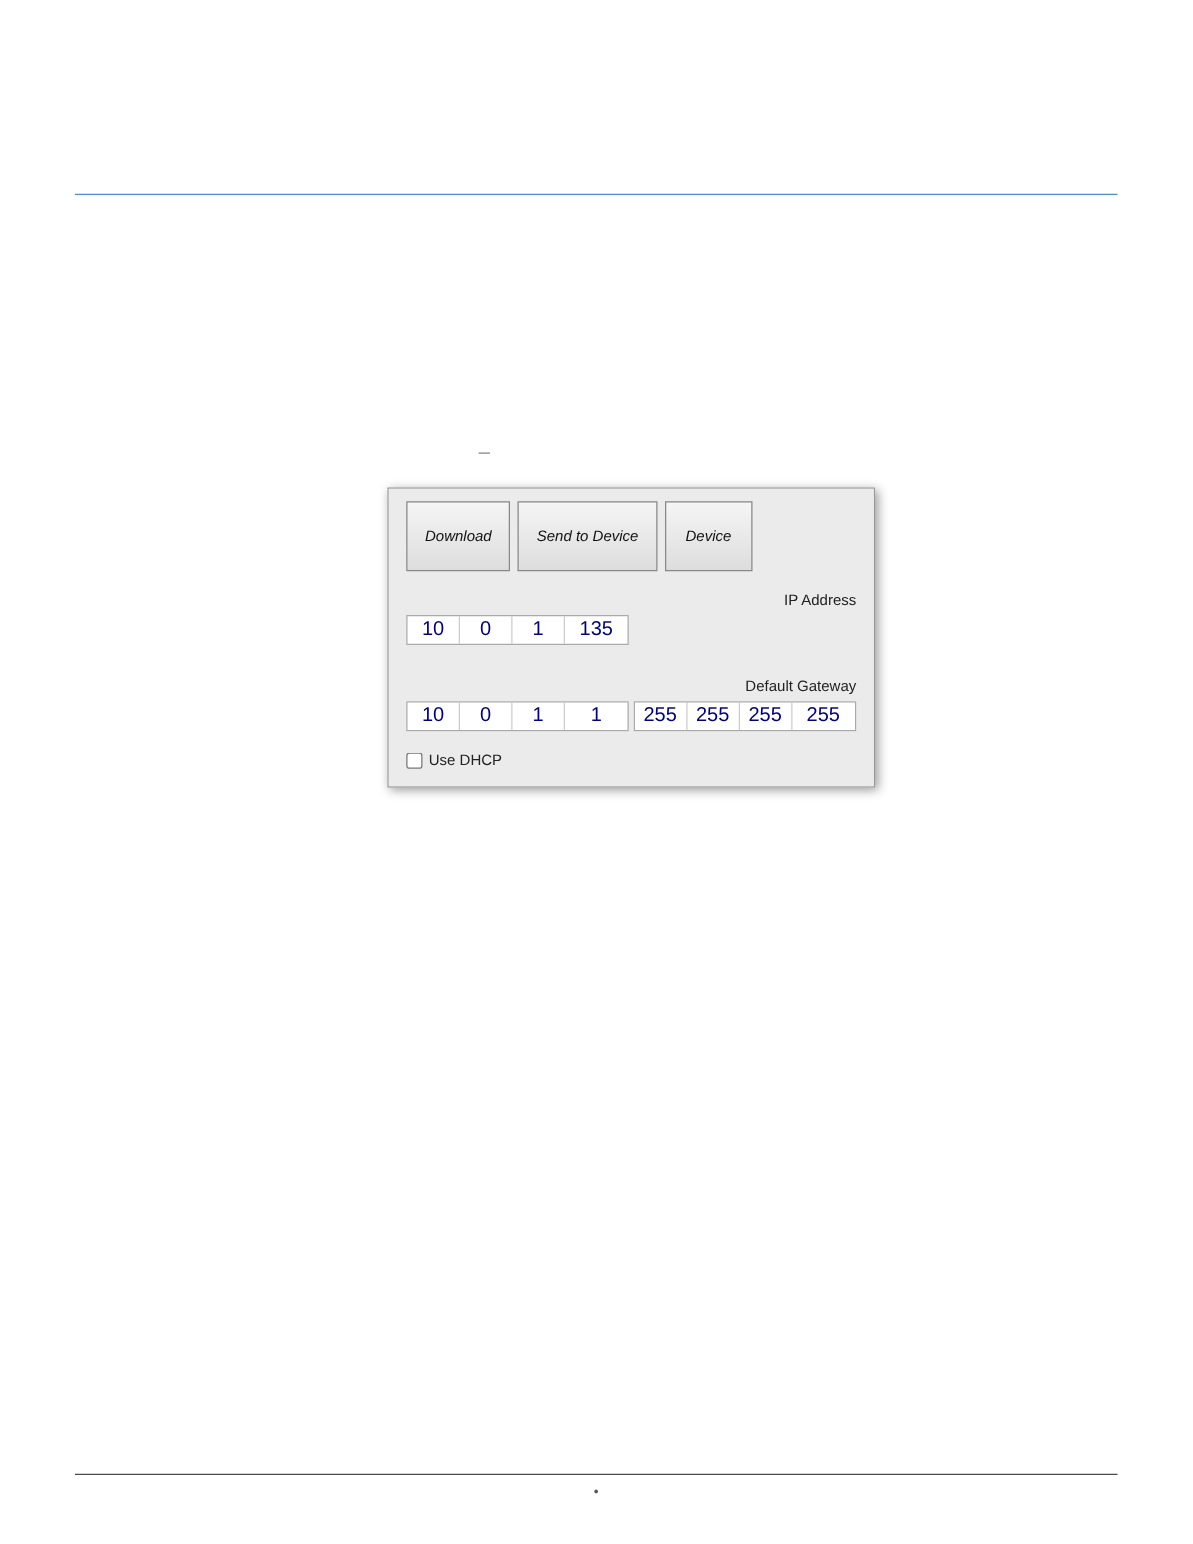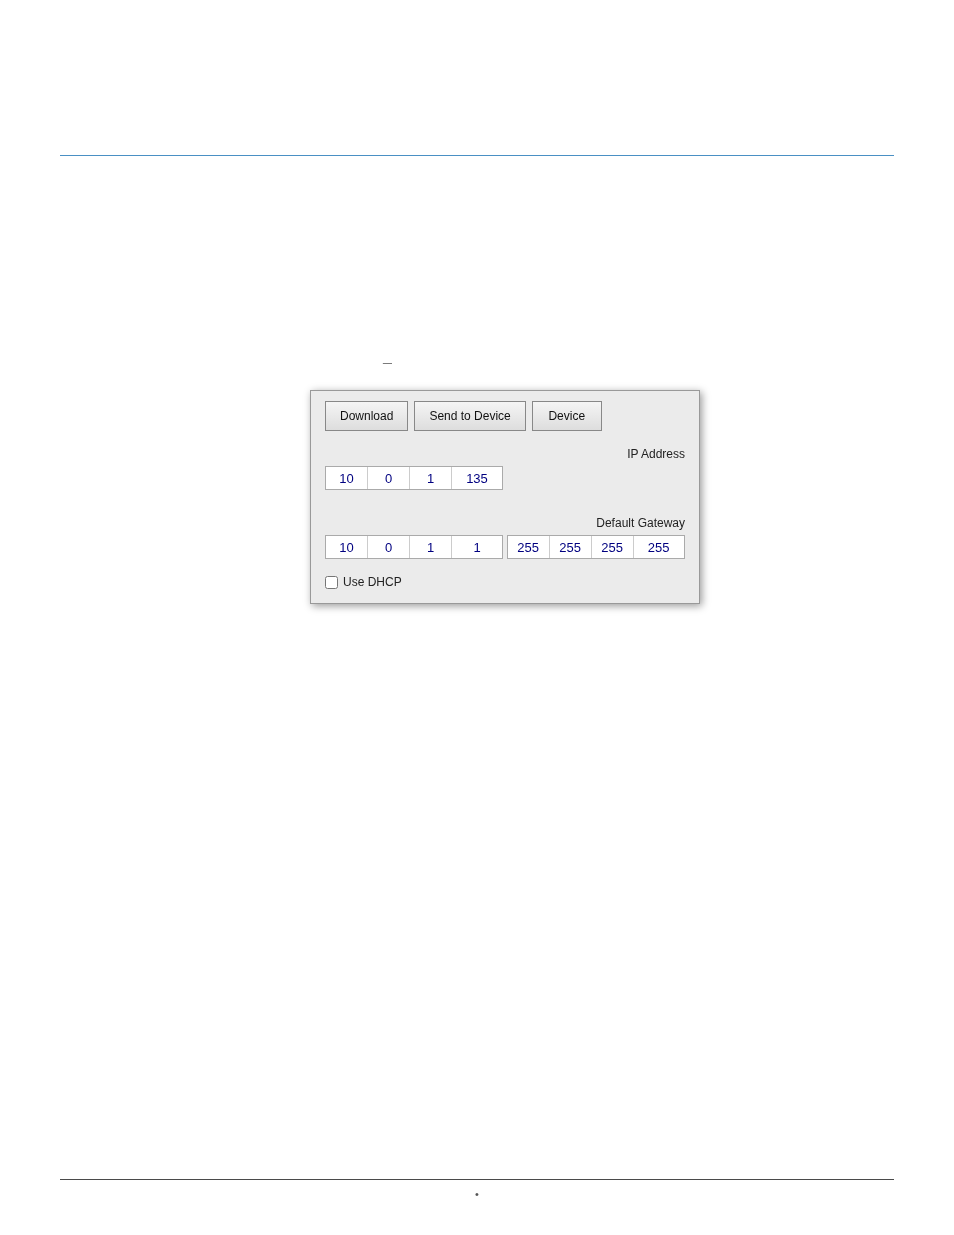--- a/index.html
+++ b/index.html
@@ -112,27 +112,28 @@
     }
 
     
     .toolbar-row {
       display: flex;
       gap: 6px;
       margin-bottom: 12px;
     }
 
     .dlg-btn {
-      padding: 7px 14px;
+      padding: 20px 14px;
       border: 1px solid #888;
       background: linear-gradient(to bottom, #f5f5f5, #ddd);
       cursor: pointer;
       font-size: 12px;
       color: #111;
       min-width: 70px;
+      font-style: italic;
     }
 
     
     .section-label {
       font-size: 12px;
       color: #222;
       margin-bottom: 5px;
       margin-top: 16px;
       text-align: right;
     }
@@ -143,21 +144,21 @@
       background: #fff;
       margin-bottom: 10px;
     }
 
     .ip-row-wrapper input {
       width: 42px;
       height: 22px;
       border: none;
       border-right: 1px solid #ccc;
       background: transparent;
-      font-size: 13px;
+      font-size: 16px;
       color: #000080;
       text-align: center;
       outline: none;
       padding: 0 2px;
     }
 
     .ip-row-wrapper input:last-child {
       border-right: none;
       width: 50px;
     }

